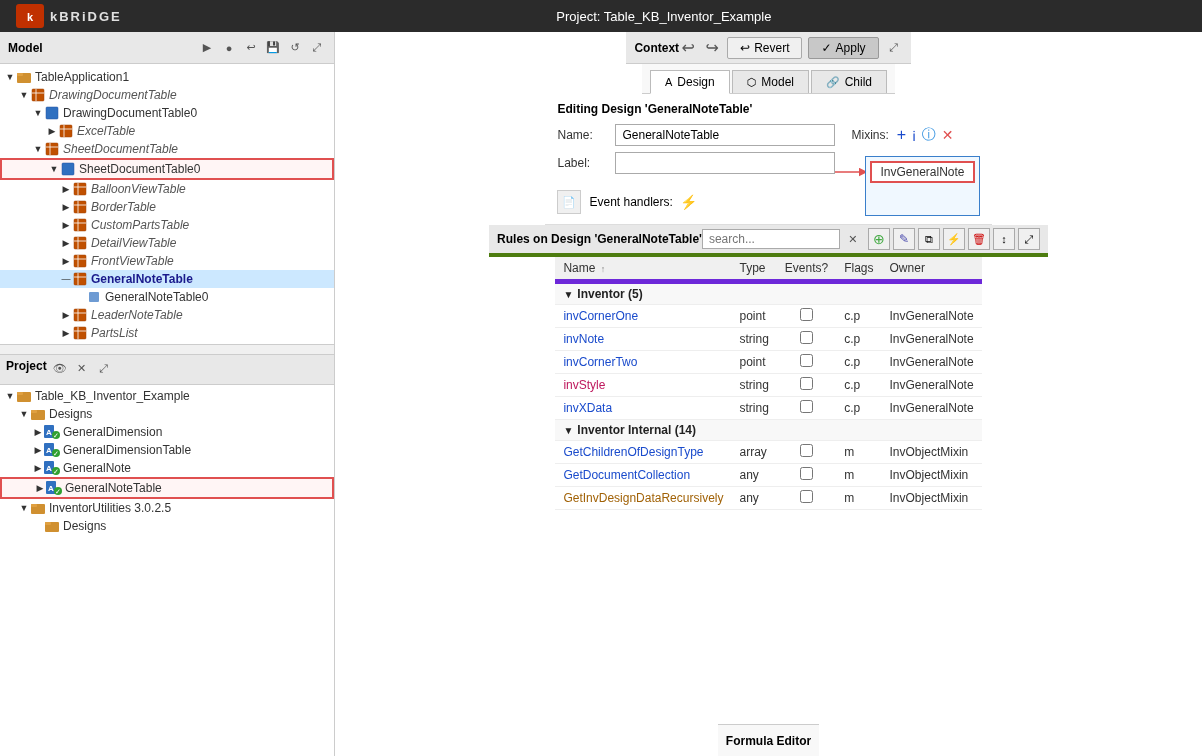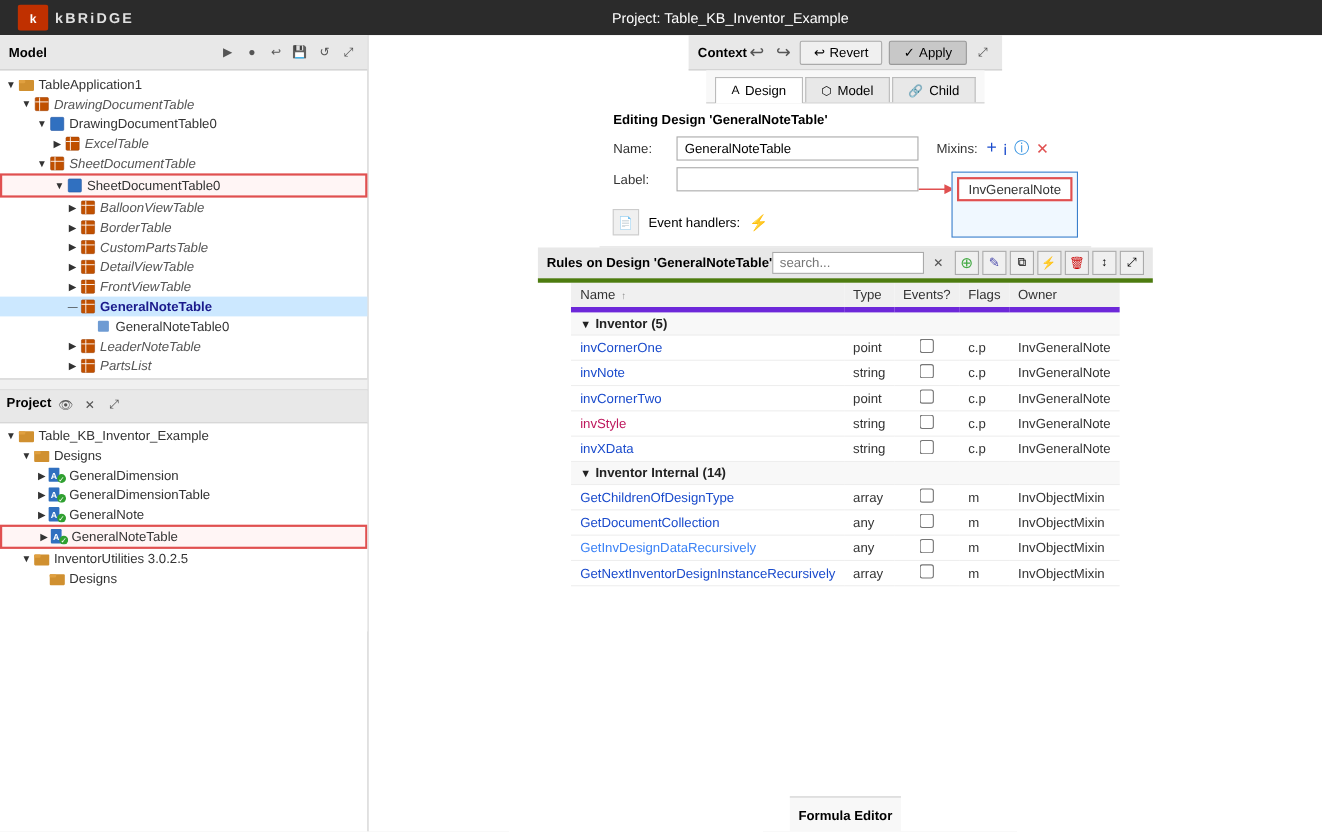--- a/index.html
+++ b/index.html
@@ -901,29 +901,22 @@
       <td>InvObjectMixin</td>
     </tr>
             <tr>
       <td style="color:#1a4bcc;">GetDocumentCollection</td>
       <td>any</td>
       <td class="checkbox-cell"><input type="checkbox" style=""></td>
       <td>m</td>
       <td>InvObjectMixin</td>
     </tr>
             <tr>
-      <td style="color:#3b82f6;">GetInvDesignDataRecursively</td>
+      <td style="color:#a16207;">GetInvDesignDataRecursively</td>
       <td>any</td>
-      <td class="checkbox-cell"><input type="checkbox" style=""></td>
-      <td>m</td>
-      <td>InvObjectMixin</td>
-    </tr>
-            <tr>
-      <td style="color:#1a4bcc;">GetNextInventorDesignInstanceRecursively</td>
-      <td>array</td>
       <td class="checkbox-cell"><input type="checkbox" style=""></td>
       <td>m</td>
       <td>InvObjectMixin</td>
     </tr>
           </tbody>
       </table>
 
     </div>
 
     <div class="formula-editor">

